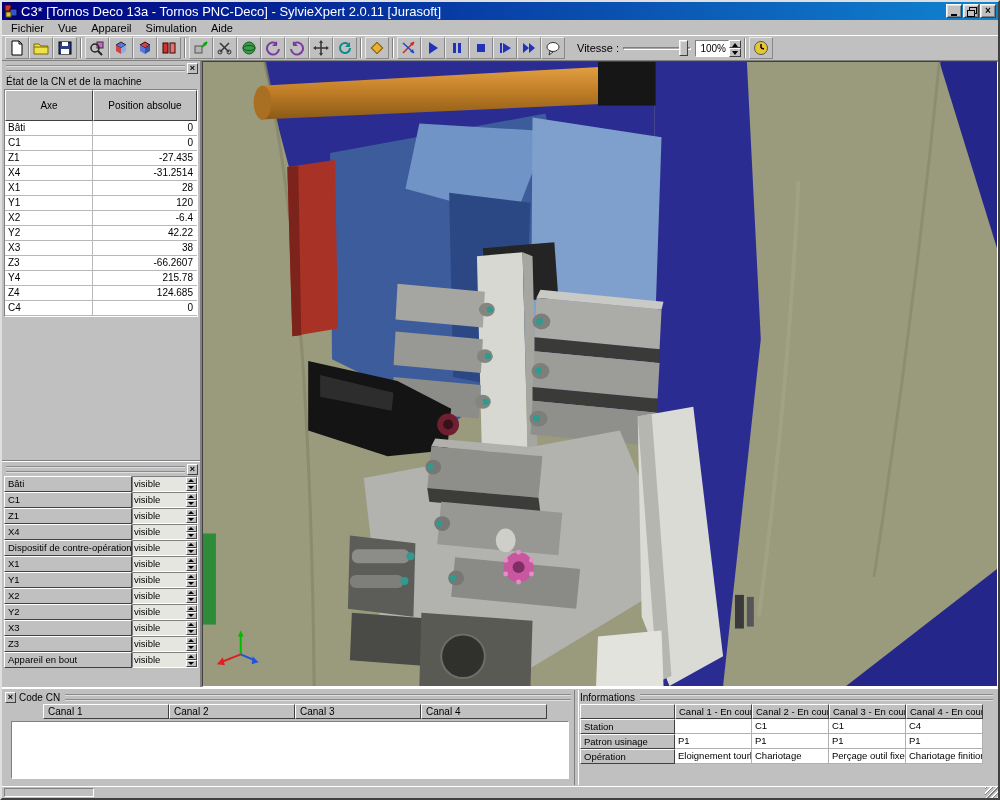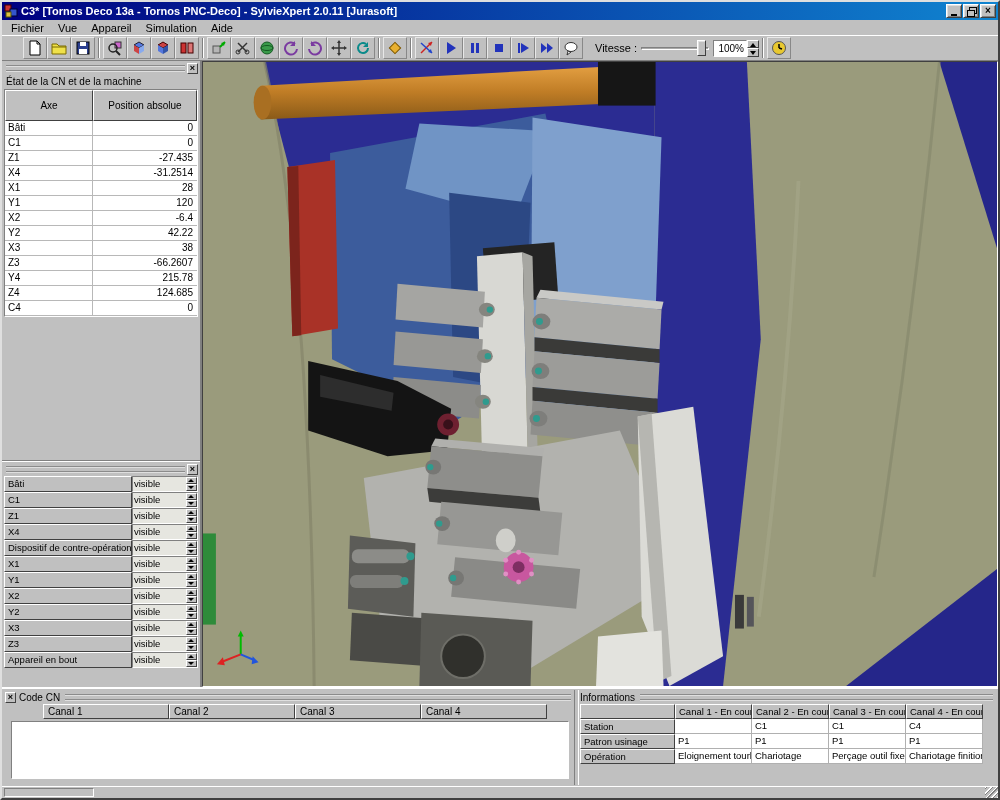--- a/index.html
+++ b/index.html
@@ -3,34 +3,34 @@
 <meta charset="utf-8">
 <style>
   *{box-sizing:border-box;margin:0;padding:0}
   html,body{width:1000px;height:800px;overflow:hidden}
   body{font-family:"Liberation Sans",sans-serif;font-size:11px;background:#c0c0c0;color:#000}
   .window{position:absolute;inset:0;background:#c0c0c0;border:2px solid;border-color:#dfdfdf #404040 #404040 #dfdfdf;display:flex;flex-direction:column}
 
   
   .titlebar{height:18px;flex:0 0 18px;background:linear-gradient(90deg,#000080,#1084d0);display:flex;align-items:center;padding:0 2px;color:#fff}
   .app-icon{width:14px;height:14px;margin-right:3px;flex:0 0 auto}
-  .title-text{font-weight:bold;font-size:11px;white-space:nowrap;overflow:hidden;flex:1}
+  .title-text{font-weight:normal;font-size:13px;white-space:nowrap;overflow:hidden;flex:1}
   .winbtns{display:flex;gap:1px}
   .wbtn{width:16px;height:14px;background:#c0c0c0;border:1px solid;border-color:#fff #404040 #404040 #fff;box-shadow:inset 1px 1px 0 #dfdfdf,inset -1px -1px 0 #808080;display:flex;align-items:center;justify-content:center;color:#000;font-size:10px;font-weight:bold;line-height:1}
   .g-min{width:6px;height:2px;background:#000;margin-top:7px}
   .g-restore{position:relative;width:9px;height:9px;display:block}
   .g-restore::before{content:"";position:absolute;top:0;left:2px;width:6px;height:5px;border:1px solid #000}
   .g-restore::after{content:"";position:absolute;top:3px;left:0;width:6px;height:5px;border:1px solid #000;background:#c0c0c0}
 
   
   .menubar{height:15px;flex:0 0 15px;display:flex;align-items:center;padding-left:2px;background:#c0c0c0}
   .menu-item{padding:1px 7px;cursor:default}
 
   
-  .toolbar{height:26px;flex:0 0 26px;display:flex;align-items:center;padding:0 21px;border-top:1px solid #fff;border-bottom:1px solid #808080;background:#c0c0c0}
+  .toolbar{height:26px;flex:0 0 26px;display:flex;align-items:center;padding:0 3px;border-top:1px solid #fff;border-bottom:1px solid #808080;background:#c0c0c0}
   .tbtn{width:24px;height:22px;background:#c0c0c0;border:1px solid;border-color:#e8e8e8 #888 #888 #e8e8e8;display:flex;align-items:center;justify-content:center;margin:0 0;padding:0}
   .tbtn svg{width:16px;height:16px;display:block}
   .tsep{width:2px;height:20px;border-left:1px solid #808080;border-right:1px solid #fff;margin:0 3px}
   .vitesse-label{margin:0 4px 0 12px;font-size:11px}
   .slider{position:relative;width:68px;height:18px;display:inline-block}
   .slider-track{position:absolute;left:0;right:0;top:8px;height:3px;border:1px solid;border-color:#808080 #fff #fff #808080;background:#a8a8a8}
   .slider-thumb{position:absolute;top:1px;left:56px;width:9px;height:16px;background:#c0c0c0;border:1px solid;border-color:#fff #404040 #404040 #fff;box-shadow:inset 1px 1px 0 #dfdfdf}
   .spin{display:flex;align-items:center;margin-left:4px}
   .spin-value{width:34px;height:17px;background:#fff;border:1px solid;border-color:#808080 #fff #fff #808080;font-size:10px;display:flex;align-items:center;justify-content:flex-end;padding-right:2px}
   .spin-btns{display:flex;flex-direction:column;width:12px;height:17px}

